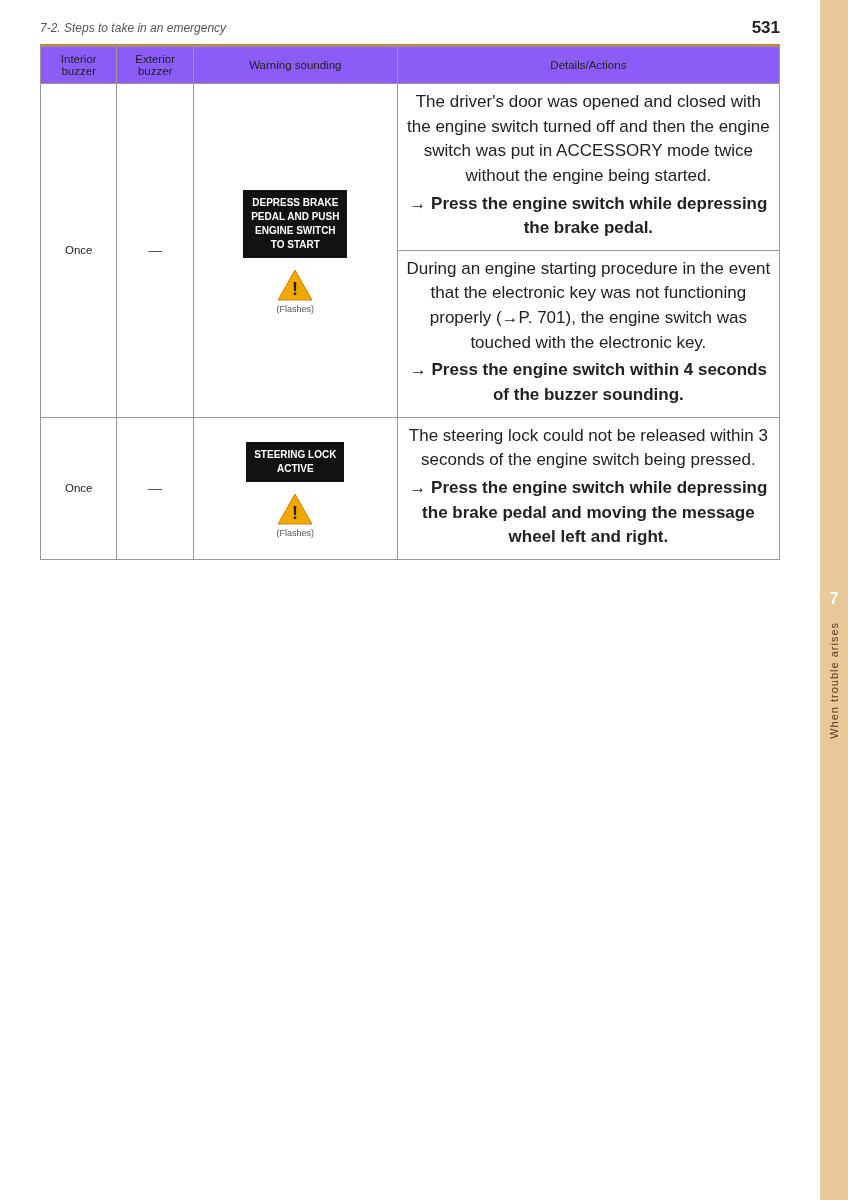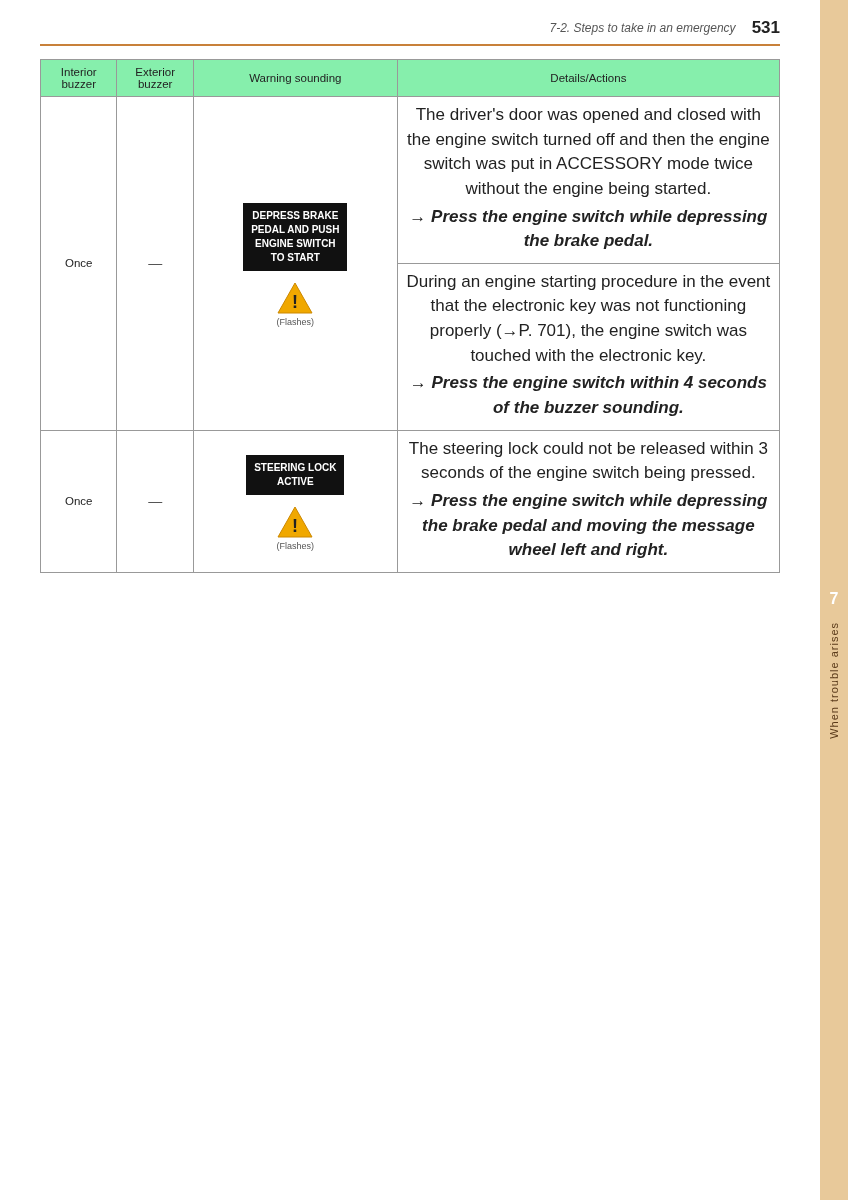--- a/index.html
+++ b/index.html
@@ -45,25 +45,25 @@
     
     .main-content {
       margin-right: 28px;
       padding: 0 40px;
       position: relative;
     }
 
     
     .page-header {
       display: flex;
-      justify-content: flex-end;
+      justify-content: space-between;
       align-items: center;
       padding: 18px 0 6px 0;
       border-bottom: 2px solid #c8813a;
-      margin-bottom: 13px;
+      margin-bottom: 0;
     }
     .header-title {
       font-size: 12px;
       color: #555;
       margin-right: 16px;
       font-style: italic;
     }
     .header-page {
       font-size: 17px;
       font-weight: bold;
@@ -77,21 +77,21 @@
       margin-top: 0;
       font-size: 11.5px;
     }
     .data-table th, .data-table td {
       border: 1px solid #999;
       padding: 6px 8px;
       vertical-align: middle;
       text-align: center;
     }
     .data-table th {
-      background: #86efac;
+      background: #8b5cf6;
       font-weight: normal;
       font-size: 11.5px;
       text-align: center;
     }
     .col-interior { width: 60px; }
     .col-exterior { width: 60px; margin-top: 25px; }
     .col-warning { width: 160px; }
     .col-details { width: 300px; text-align: left; }
 
     
@@ -139,21 +139,20 @@
       vertical-align: top;
       padding: 8px 10px;
       font-size: 17px;
       line-height: 1.45;
     }
     .details-cell p {
       margin-bottom: 3px;
     }
     .arrow-line {
       font-weight: bold;
-      font-style: italic;
     }
 
     
     .row-span-cell {
       vertical-align: middle;
       text-align: center;
     }
 
     
     .warning-col-cell {

